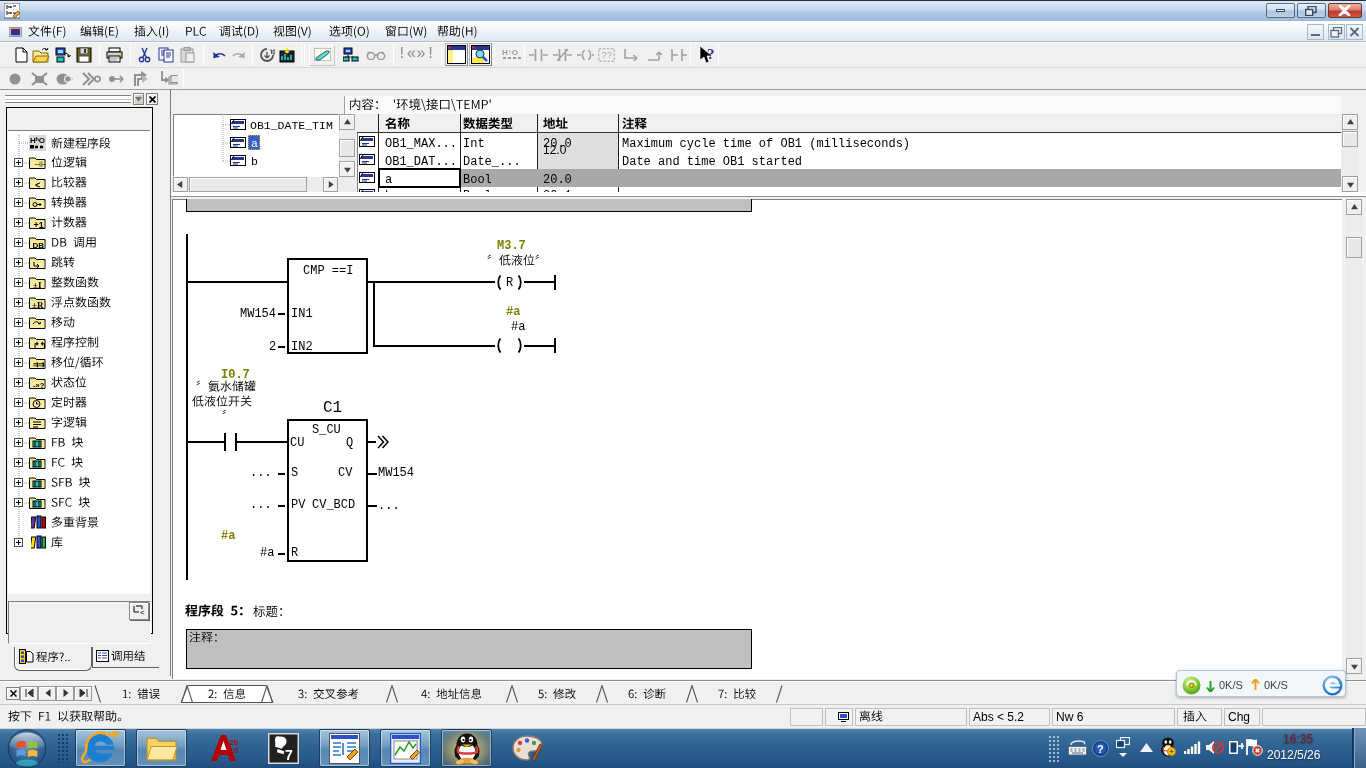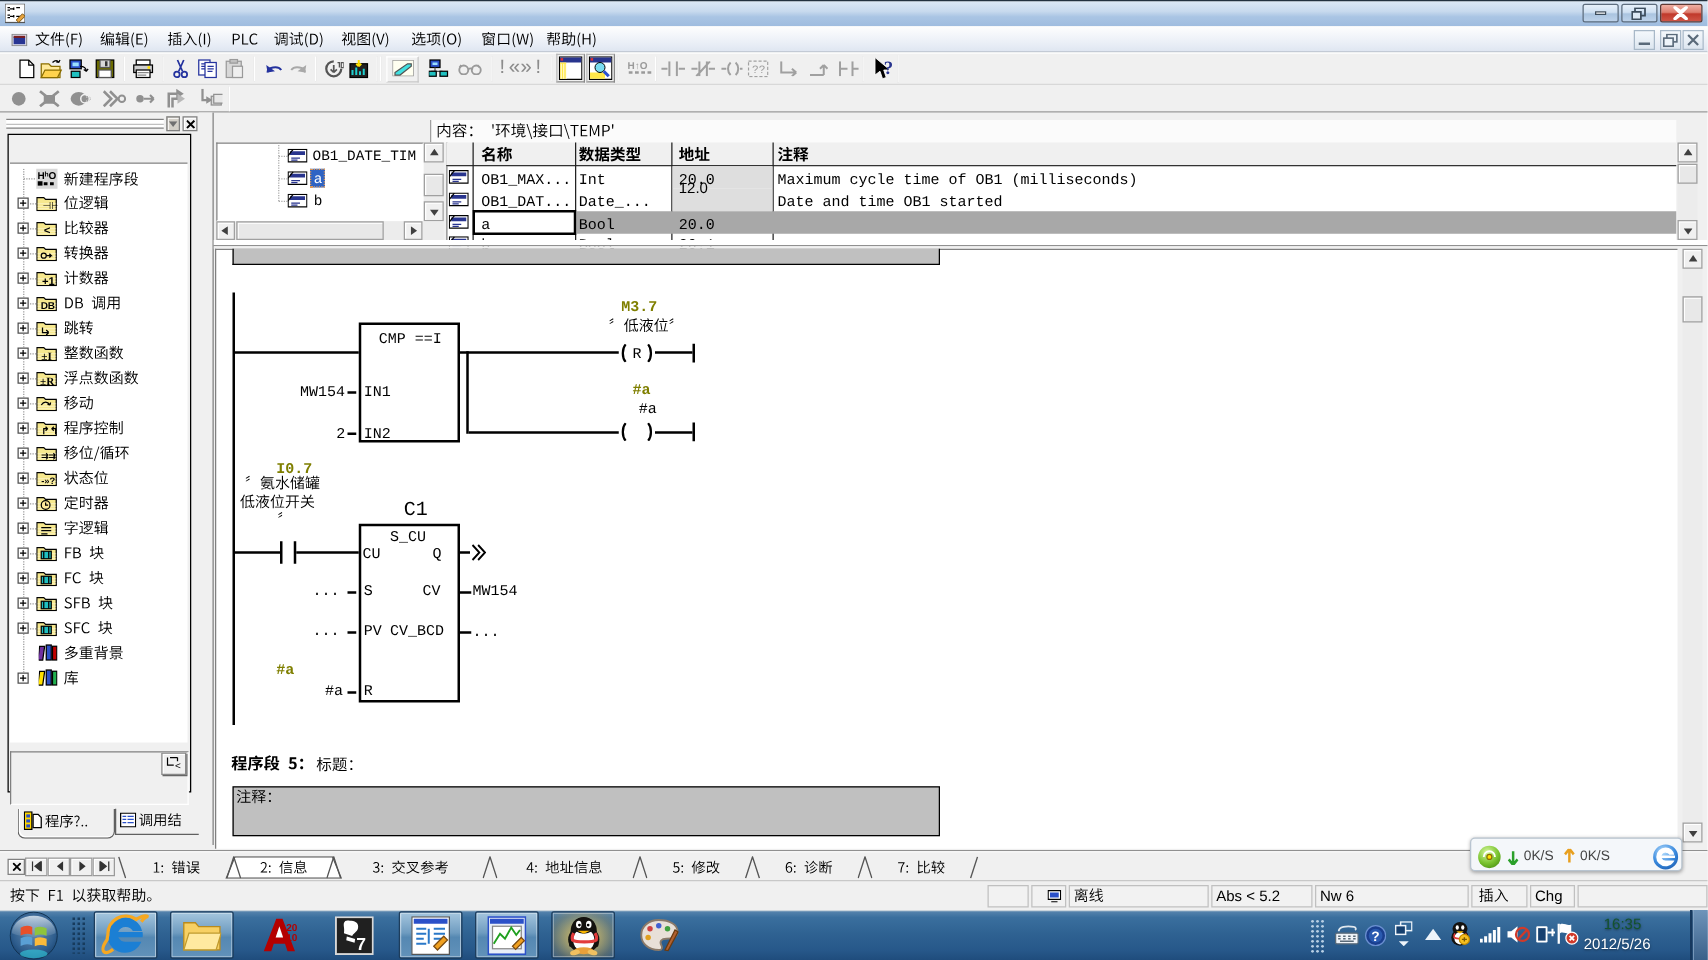--- a/index.html
+++ b/index.html
@@ -1173,21 +1173,21 @@
 <rect x="1" y="2" width="9" height="13" rx="1" fill="#fff"></rect>
 <rect x="2.5" y="3.5" width="6" height="10" fill="#16406f"></rect>
 <path d="M10 7h4m0 0V4m0 3v3m0-3h2" stroke="#fff" stroke-width="1.6" fill="none"></path>
 </svg>
 <svg class="abs" style="left:1245px;top:738px" width="18" height="18" viewBox="0 0 18 18">
 <path d="M2 1v16" stroke="#fff" stroke-width="1.8"></path>
 <path d="M3 1.5c3-1.5 6 1.5 9 0v7c-3 1.5-6-1.5-9 0z" fill="#fff"></path>
 <circle cx="12.5" cy="12.5" r="4.8" fill="#d03a2a" stroke="#fff" stroke-width="1"></circle>
 <path d="M10.7 10.7l3.6 3.6M14.3 10.7l-3.6 3.6" stroke="#fff" stroke-width="1.5"></path>
 </svg>
-<div style="position:absolute;left:1283px;top:732px;white-space:pre;font-family:'Liberation Sans',sans-serif;font-size:12px;color:#14532d;text-shadow:0 1px 2px rgba(0,0,0,0.5);">16:35</div>
+<div style="position:absolute;left:1283px;top:732px;white-space:pre;font-family:'Liberation Sans',sans-serif;font-size:12px;color:#7f1d1d;text-shadow:0 1px 2px rgba(0,0,0,0.5);">16:35</div>
 <div style="position:absolute;left:1267px;top:748px;white-space:pre;font-family:'Liberation Sans',sans-serif;font-size:12px;color:#fff;text-shadow:0 1px 2px rgba(0,0,0,0.5);">2012/5/26</div>
 <div style="position:absolute;left:1352px;top:728px;width:14px;height:40px;background:linear-gradient(180deg,#6f94ba,#3a6089);border-left:2px solid #16385e;box-shadow:inset 1px 0 0 #88a8c8;"></div>
 <div style="position:absolute;left:1176px;top:670px;width:170px;height:27px;background:#f4f7fa;border:1px solid #b8c4d0;border-radius:4px;box-shadow:0 1px 3px rgba(0,0,0,0.3);"></div>
 <svg class="abs" style="left:1182px;top:676px" width="19" height="19" viewBox="0 0 19 19">
 <defs>
         <radialGradient id="go" cx="0.4" cy="0.3" r="0.8">
           <stop offset="0" stop-color="#d8f8a0"></stop>
           <stop offset="0.6" stop-color="#7ac430"></stop>
           <stop offset="1" stop-color="#4a9010"></stop>
         </radialGradient>

